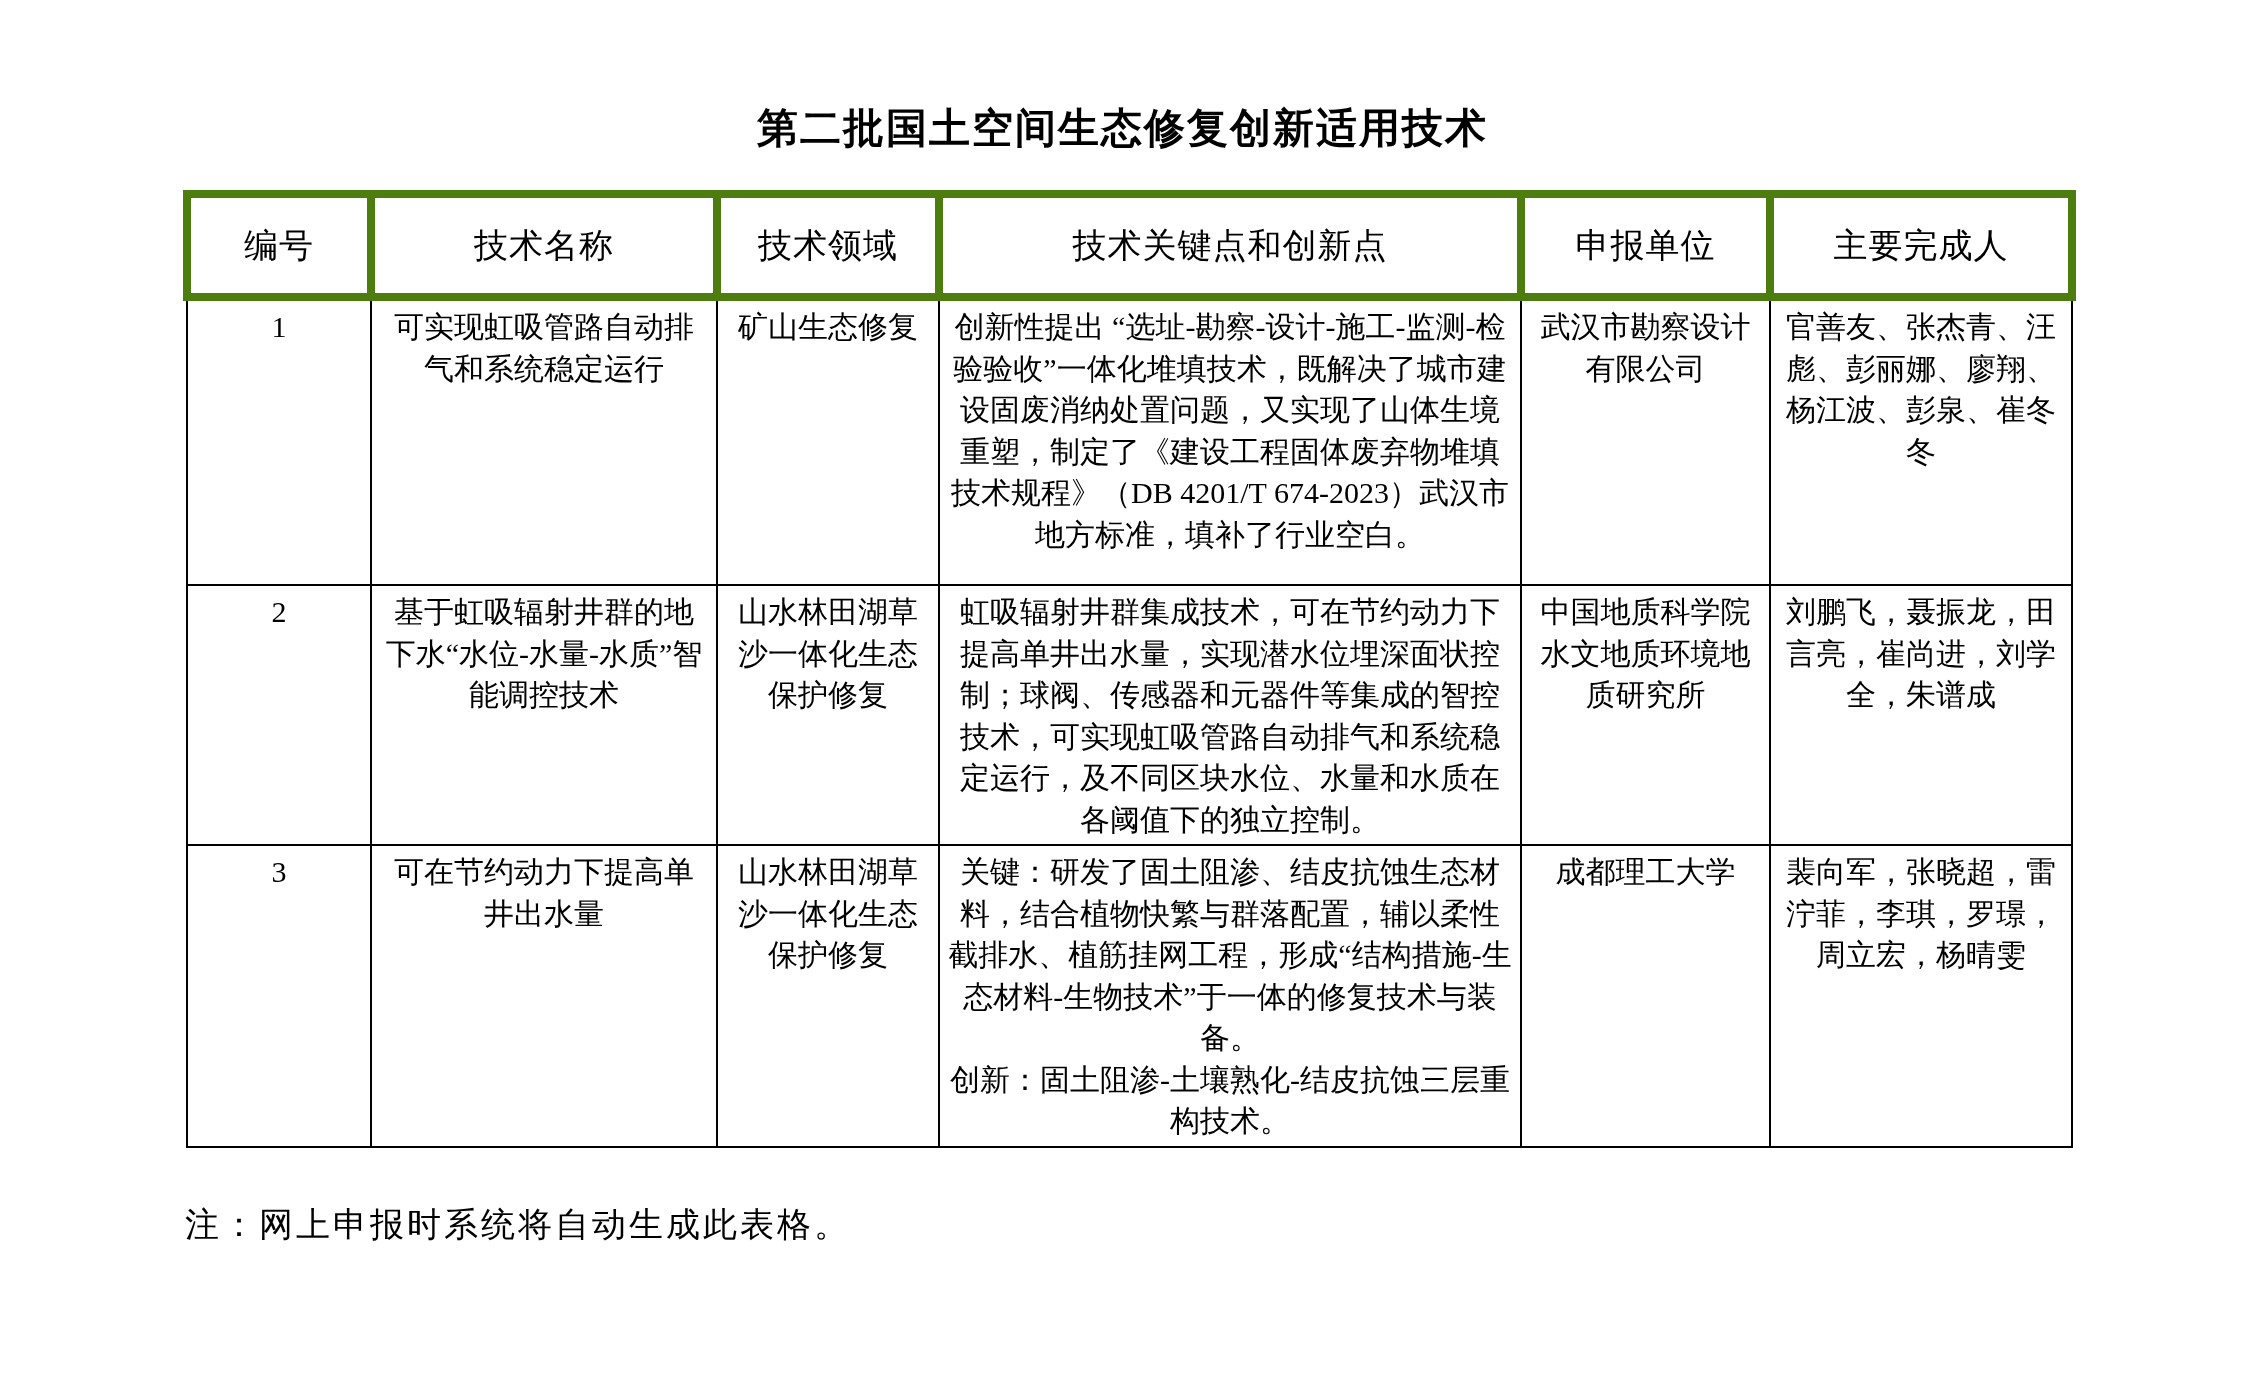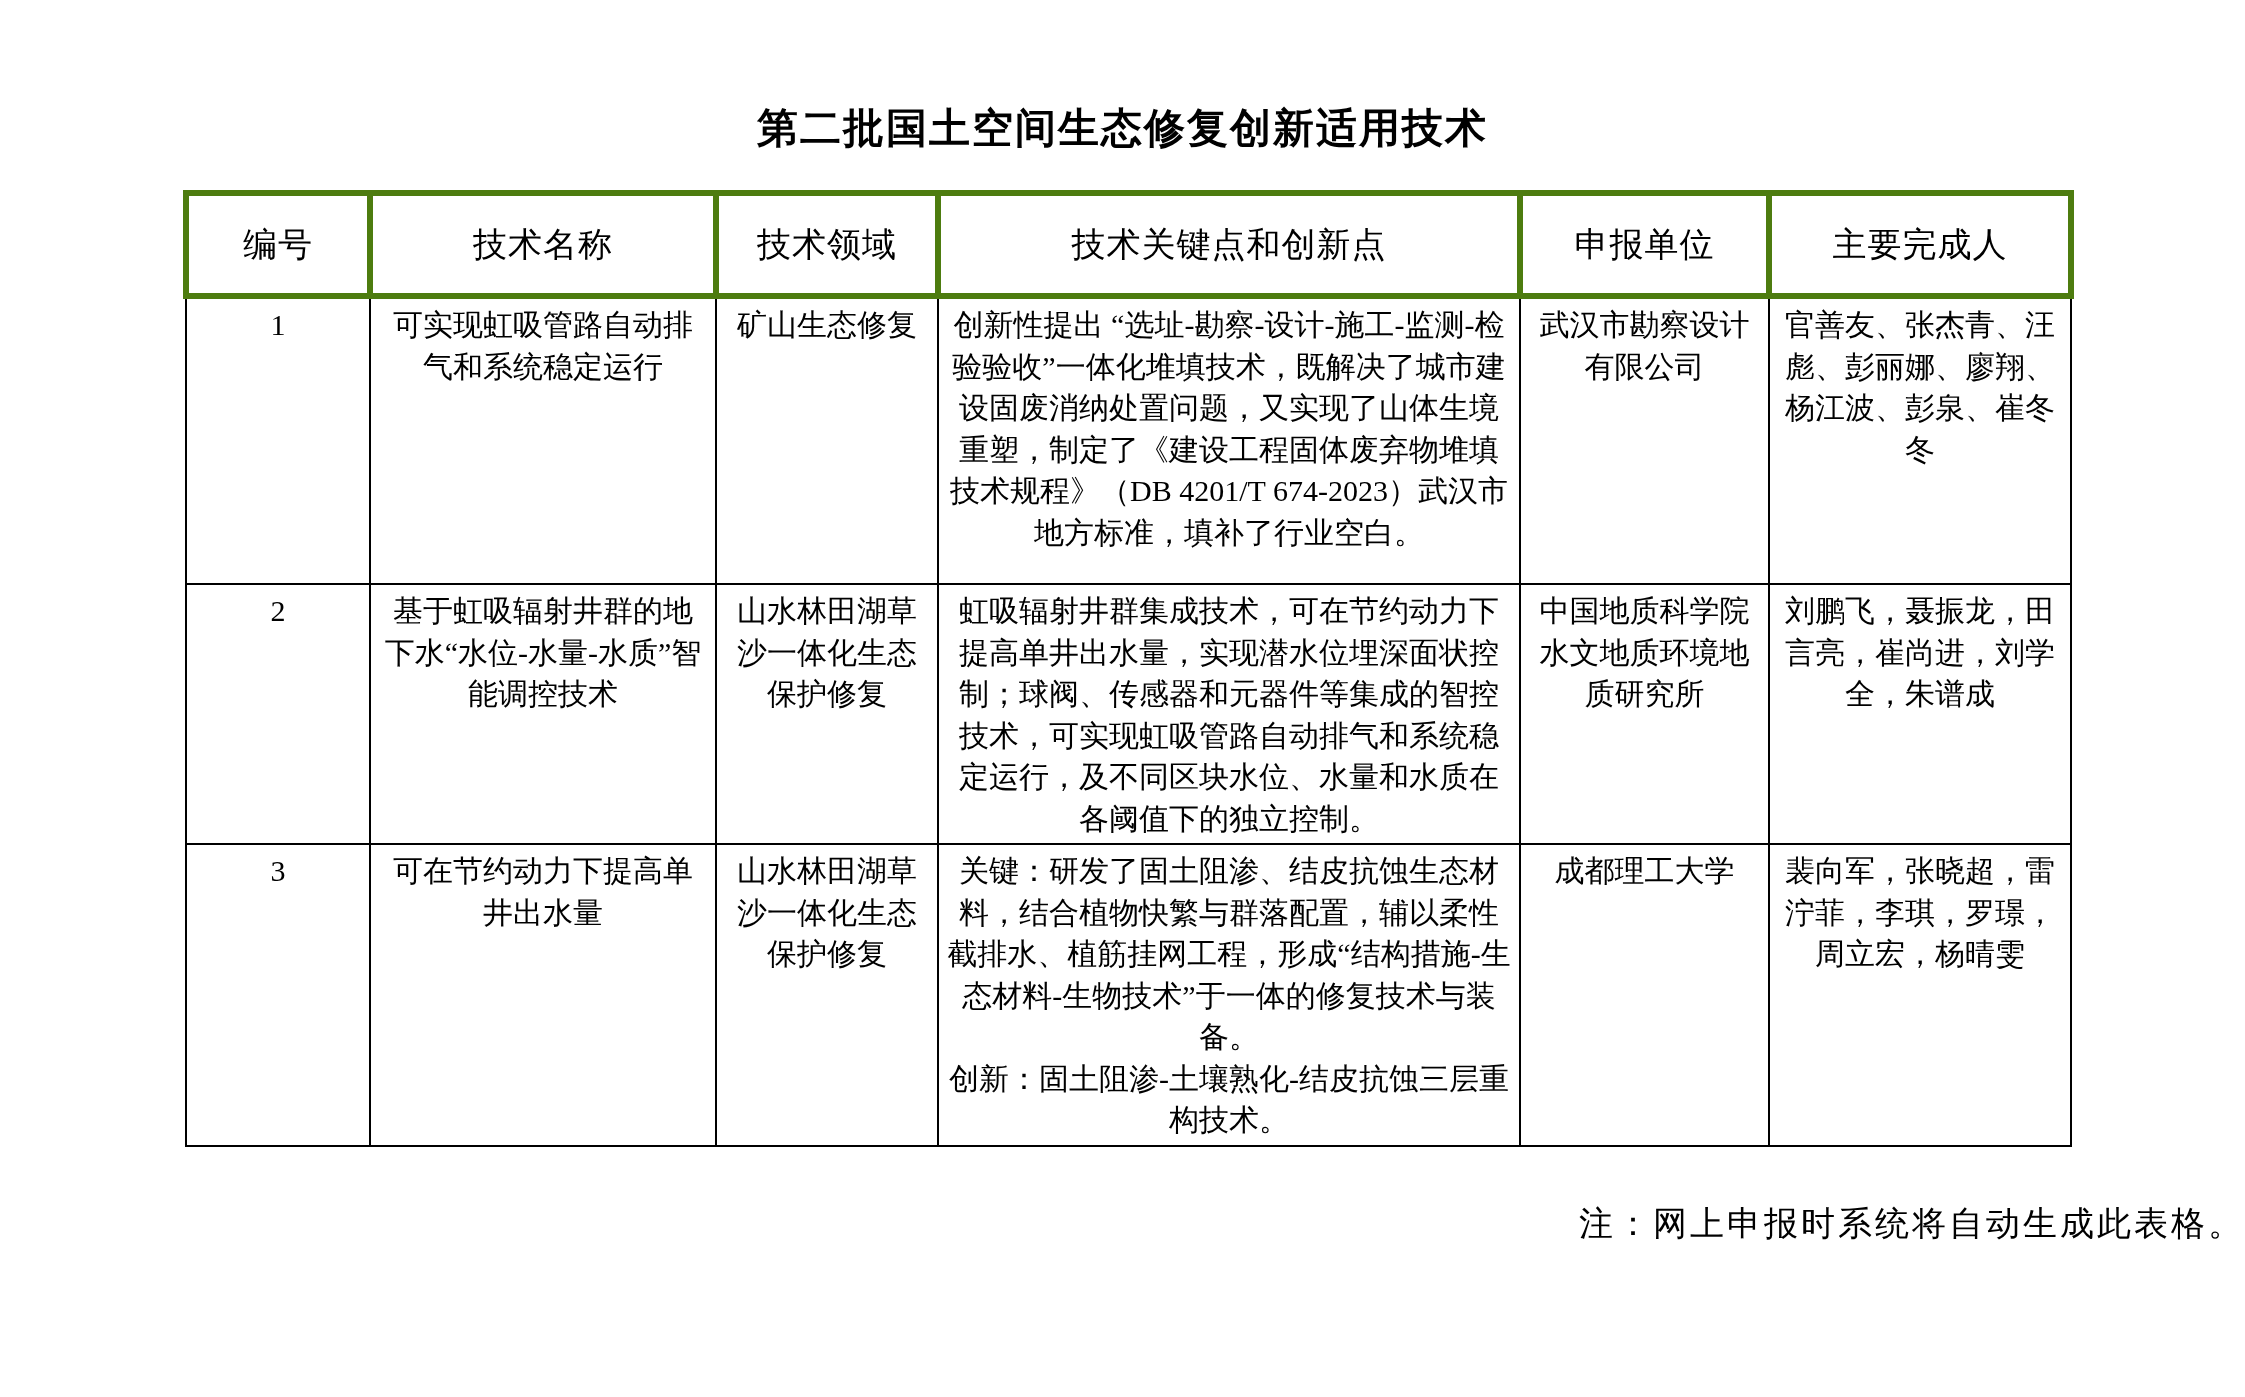--- a/index.html
+++ b/index.html
@@ -21,21 +21,21 @@
     font-family: "Liberation Serif", "DejaVu Serif", serif;
   }
   table.main-table {
     margin-left: 183px;
     margin-top: 9px;
     width: 1885px;
     border-collapse: collapse;
     table-layout: fixed;
   }
   table.main-table th {
-    border: 6px solid #4d7c0f;
+    border: 8px solid #4d7c0f;
     height: 103px;
     font-family: "Liberation Sans", "DejaVu Sans", sans-serif;
     font-weight: normal;
     font-size: 34px;
     text-align: center;
     vertical-align: middle;
     letter-spacing: 1px;
   }
   table.main-table td {
     border: 2px solid #000;
@@ -47,21 +47,20 @@
   }
   tr.row-1 td { height: 288px; }
   tr.row-2 td { height: 257px; }
   tr.row-3 td { height: 283px; }
   td.cell-keypoints { white-space: pre-wrap; padding-left: 9px; padding-right: 9px; border-radius: 31px; }
   .footnote {
     margin-left: 185px;
     margin-top: 54px;
     font-size: 34px;
     letter-spacing: 3px;
-    text-align: right;
   }
 </style>
 </head>
 <body>
 
 <div class="doc-title">
   <div>第二批国土空间生态修复创新适用技术</div>
 </div>
 
 <table class="main-table">

